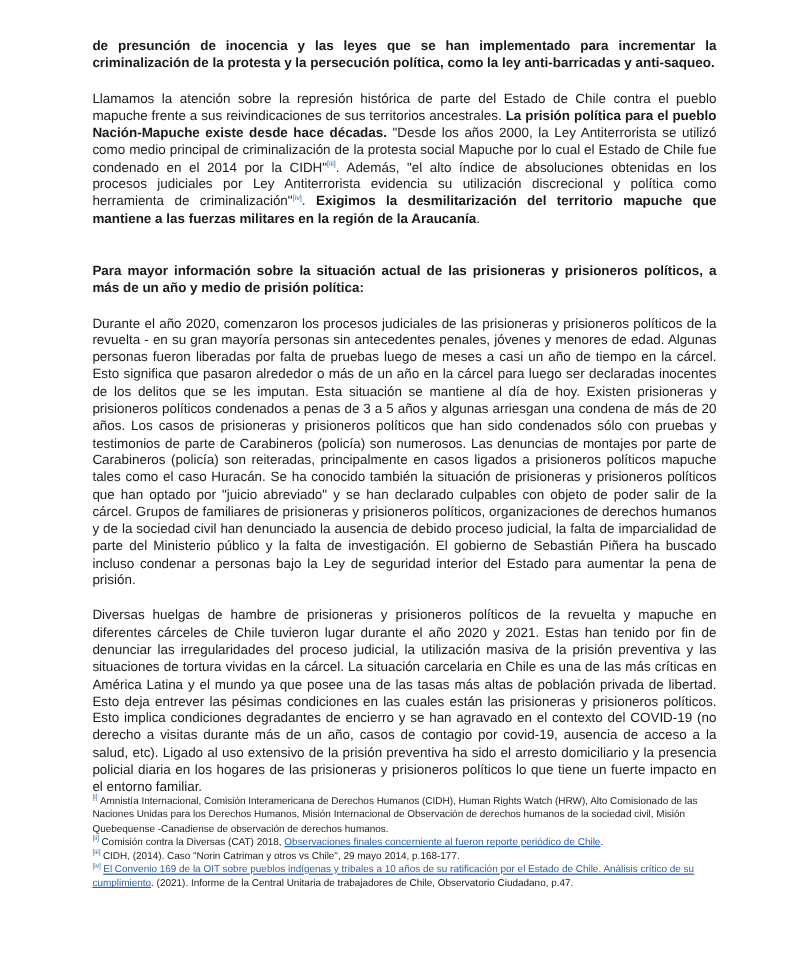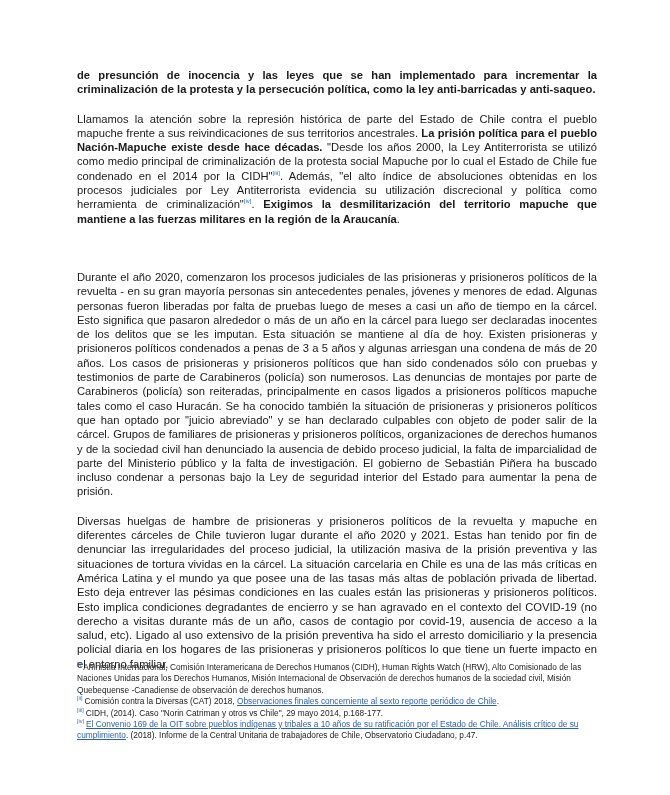--- a/index.html
+++ b/index.html
@@ -1,20 +1,20 @@
 <!DOCTYPE html>
 <html><head>
 <meta charset="utf-8">
 <style>
   html, body { margin: 0; padding: 0; background: #ffffff; }
   body { width: 670px; height: 795px; overflow: hidden; position: relative; }
   .page {
     position: absolute; left: 77px; top: 32px; width: 520px;
     font-family: "Liberation Sans", sans-serif;
-    font-size: 11.2px; line-height: 14.3px; color: #1a1a1a; margin-top: 36px;
+    font-size: 11.2px; line-height: 14.3px; color: #1a1a1a;
   }
   p { margin: 0; text-align: justify; }
   .gap-sm { height: 15px; }
   .gap-lg { height: 29px; }
   b { font-weight: bold; }
   sup.ref { font-size: 6px; color: #2b6cb0; vertical-align: super; line-height: 0; }
   .footnotes {
     position: absolute; left: 77px; top: 662px; width: 525px;
     font-family: "Liberation Sans", sans-serif;
     font-size: 8.3px; line-height: 11.4px; color: #222;
@@ -28,28 +28,29 @@
 
 <div class="page">
   <p><b>de presunción de inocencia y las leyes que se han implementado para incrementar la criminalización de la protesta y la persecución política, como la ley anti-barricadas y anti-saqueo.</b></p>
 
   <div class="gap-sm"></div>
 
   <p><span>Llamamos la atención sobre la represión histórica de parte del Estado de Chile contra el pueblo mapuche frente a sus reivindicaciones de sus territorios ancestrales. </span><b>La prisión política para el pueblo Nación-Mapuche existe desde hace décadas.</b><span> "Desde los años 2000, la Ley Antiterrorista se utilizó como medio principal de criminalización de la protesta social Mapuche por lo cual el Estado de Chile fue condenado en el 2014 por la CIDH"</span><sup class="ref">[iii]</sup><span>. Además, "el alto índice de absoluciones obtenidas en los procesos judiciales por Ley Antiterrorista evidencia su utilización discrecional y política como herramienta de criminalización"</span><sup class="ref">[iv]</sup><span>. </span><b>Exigimos la desmilitarización del territorio mapuche que mantiene a las fuerzas militares en la región de la Araucanía</b><span>.</span></p>
 
   <div class="gap-lg"></div>
 
+  <p><b>Para mayor información sobre la situación actual de las prisioneras y prisioneros políticos, a más de un año y medio de prisión política:</b></p>
 
   <div class="gap-sm"></div>
 
   <p>Durante el año 2020, comenzaron los procesos judiciales de las prisioneras y prisioneros políticos de la revuelta - en su gran mayoría personas sin antecedentes penales, jóvenes y menores de edad. Algunas personas fueron liberadas por falta de pruebas luego de meses a casi un año de tiempo en la cárcel. Esto significa que pasaron alrededor o más de un año en la cárcel para luego ser declaradas inocentes de los delitos que se les imputan. Esta situación se mantiene al día de hoy. Existen prisioneras y prisioneros políticos condenados a penas de 3 a 5 años y algunas arriesgan una condena de más de 20 años. Los casos de prisioneras y prisioneros políticos que han sido condenados sólo con pruebas y testimonios de parte de Carabineros (policía) son numerosos. Las denuncias de montajes por parte de Carabineros (policía) son reiteradas, principalmente en casos ligados a prisioneros políticos mapuche tales como el caso Huracán. Se ha conocido también la situación de prisioneras y prisioneros políticos que han optado por "juicio abreviado" y se han declarado culpables con objeto de poder salir de la cárcel. Grupos de familiares de prisioneras y prisioneros políticos, organizaciones de derechos humanos y de la sociedad civil han denunciado la ausencia de debido proceso judicial, la falta de imparcialidad de parte del Ministerio público y la falta de investigación. El gobierno de Sebastián Piñera ha buscado incluso condenar a personas bajo la Ley de seguridad interior del Estado para aumentar la pena de prisión.</p>
 
   <div class="gap-sm"></div>
 
   <p>Diversas huelgas de hambre de prisioneras y prisioneros políticos de la revuelta y mapuche en diferentes cárceles de Chile tuvieron lugar durante el año 2020 y 2021. Estas han tenido por fin de denunciar las irregularidades del proceso judicial, la utilización masiva de la prisión preventiva y las situaciones de tortura vividas en la cárcel. La situación carcelaria en Chile es una de las más críticas en América Latina y el mundo ya que posee una de las tasas más altas de población privada de libertad. Esto deja entrever las pésimas condiciones en las cuales están las prisioneras y prisioneros políticos. Esto implica condiciones degradantes de encierro y se han agravado en el contexto del COVID-19 (no derecho a visitas durante más de un año, casos de contagio por covid-19, ausencia de acceso a la salud, etc). Ligado al uso extensivo de la prisión preventiva ha sido el arresto domiciliario y la presencia policial diaria en los hogares de las prisioneras y prisioneros políticos lo que tiene un fuerte impacto en el entorno familiar.</p>
 </div>
 
 <div class="footnotes">
   <p><span class="fn-mark">[i]</span><span>Amnistía Internacional, Comisión Interamericana de Derechos Humanos (CIDH), Human Rights Watch (HRW), Alto Comisionado de las Naciones Unidas para los Derechos Humanos, Misión Internacional de Observación de derechos humanos de la sociedad civil, Misión Quebequense -Canadiense de observación de derechos humanos.</span></p>
-  <p><span class="fn-mark">[ii]</span><span>Comisión contra la Diversas (CAT) 2018, </span><a>Observaciones finales concerniente al sexto reporte periódico de Chile</a><span>.</span></p>
+  <p><span class="fn-mark">[ii]</span><span>Comisión contra la Diversas (CAT) 2018, </span><a>Observaciones finales concerniente al fueron reporte periódico de Chile</a><span>.</span></p>
   <p><span class="fn-mark">[iii]</span><span>CIDH, (2014). Caso "Norin Catriman y otros vs Chile", 29 mayo 2014, p.168-177.</span></p>
-  <p><span class="fn-mark">[iv]</span><a>El Convenio 169 de la OIT sobre pueblos indígenas y tribales a 10 años de su ratificación por el Estado de Chile. Análisis crítico de su cumplimiento</a><span>. (2018). Informe de la Central Unitaria de trabajadores de Chile, Observatorio Ciudadano, p.47.</span></p>
+  <p><span class="fn-mark">[iv]</span><a>El Convenio 169 de la OIT sobre pueblos indígenas y tribales a 10 años de su ratificación por el Estado de Chile. Análisis crítico de su cumplimiento</a><span>. (2021). Informe de la Central Unitaria de trabajadores de Chile, Observatorio Ciudadano, p.47.</span></p>
 </div>
 
 </body></html>

